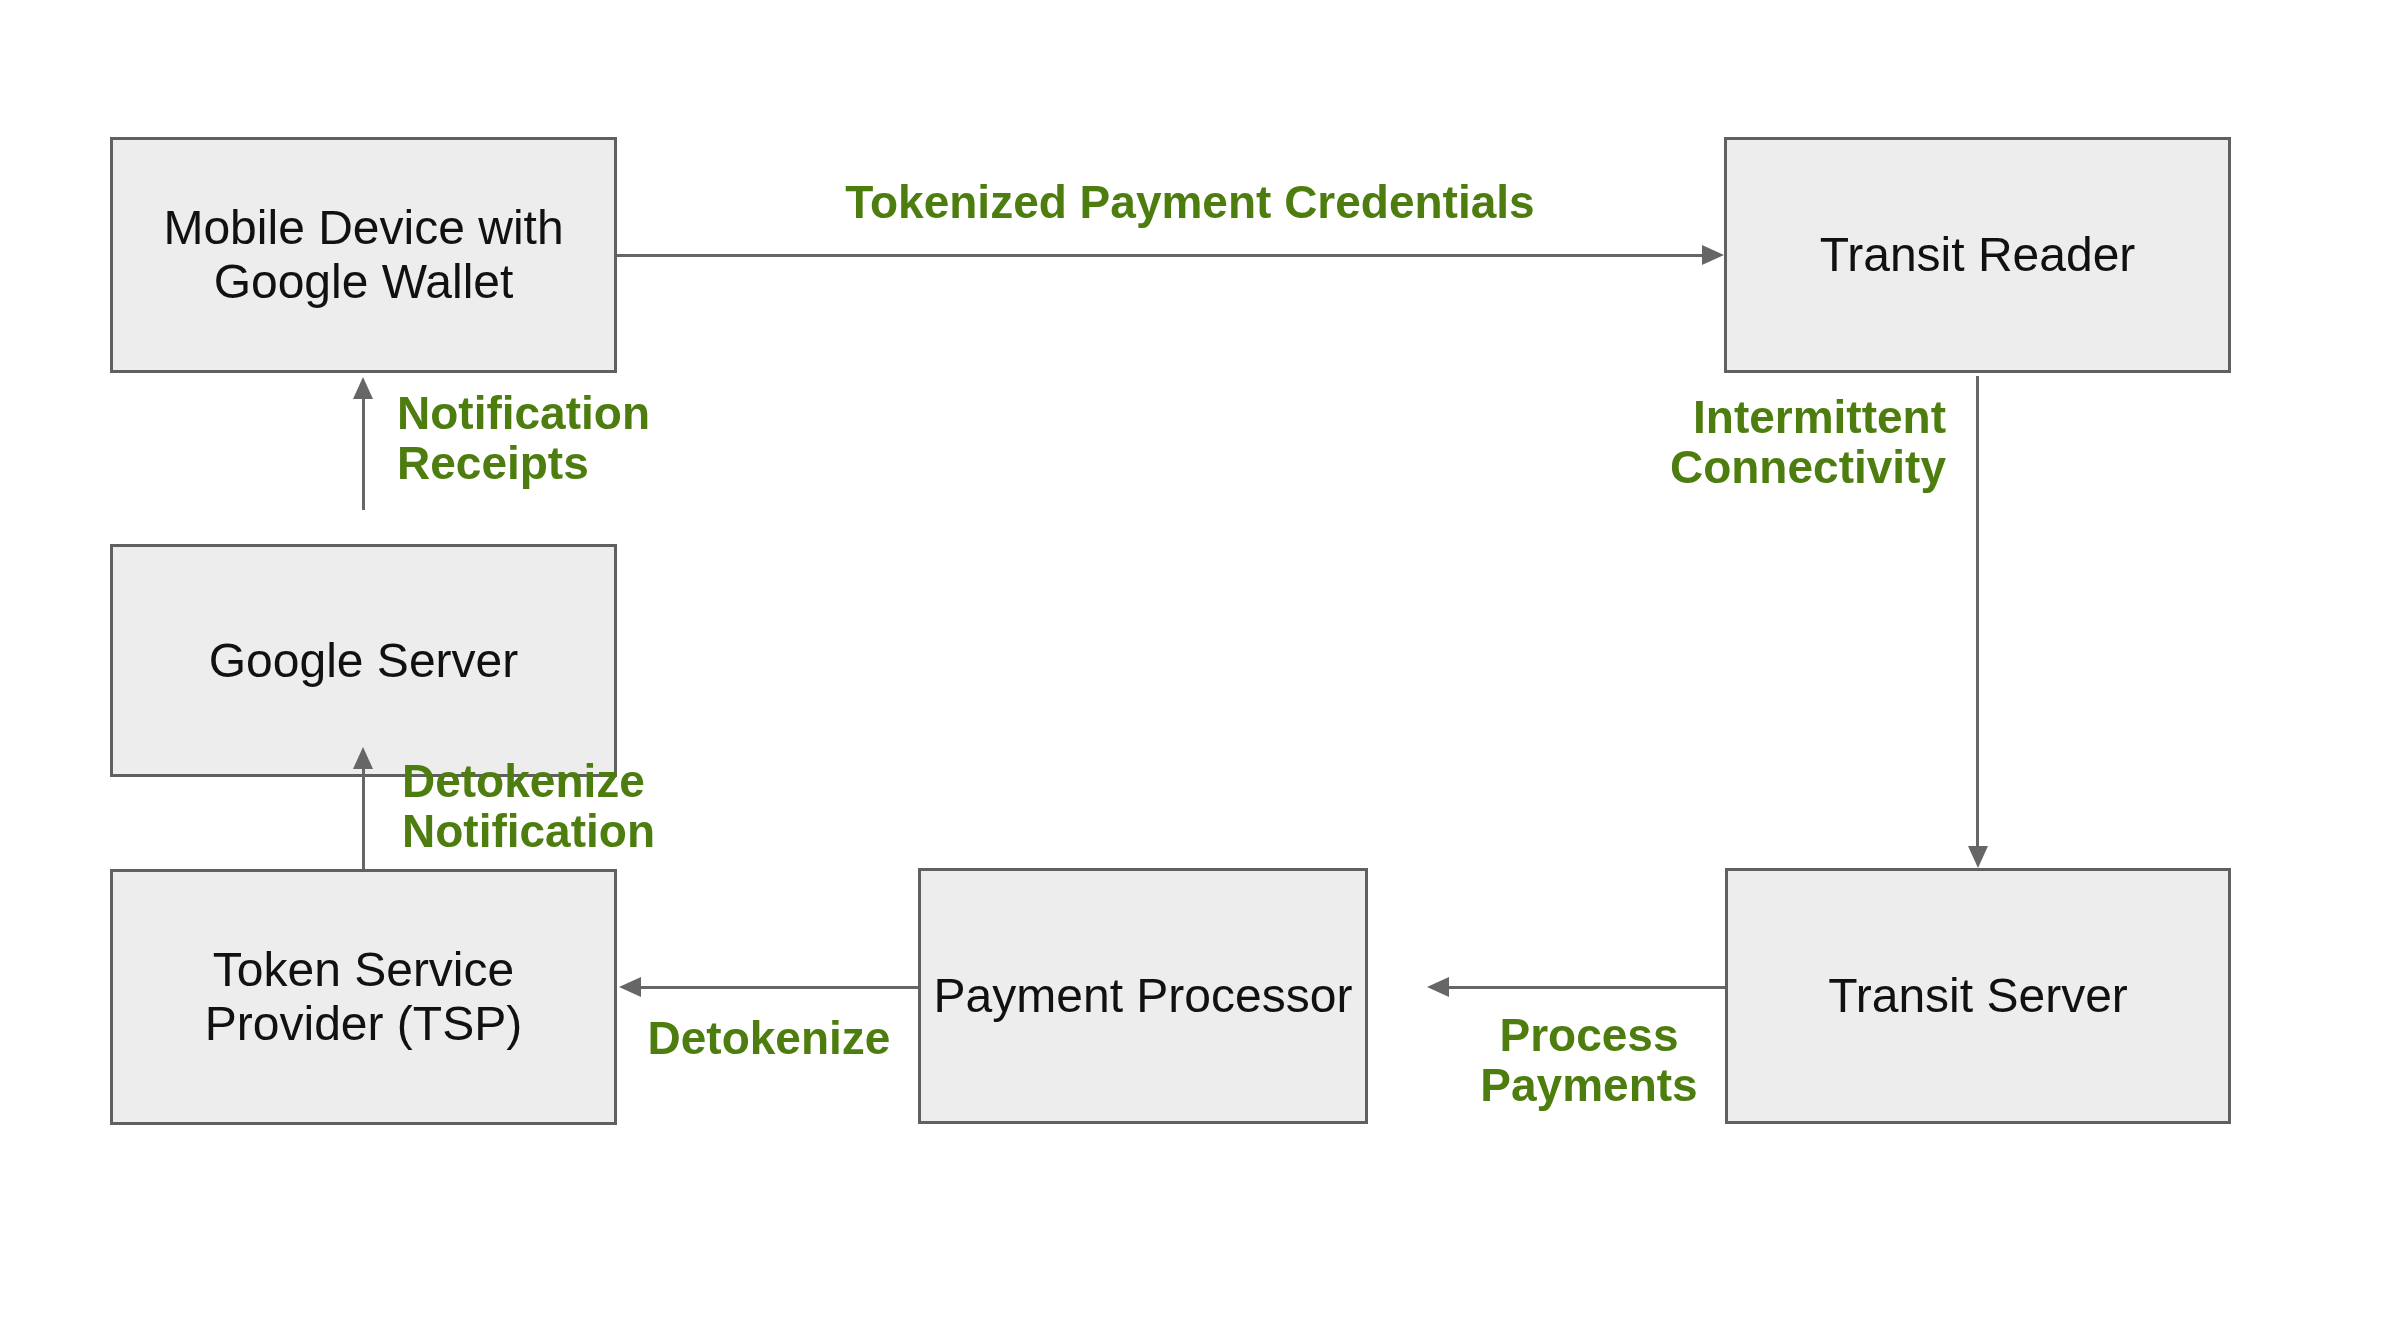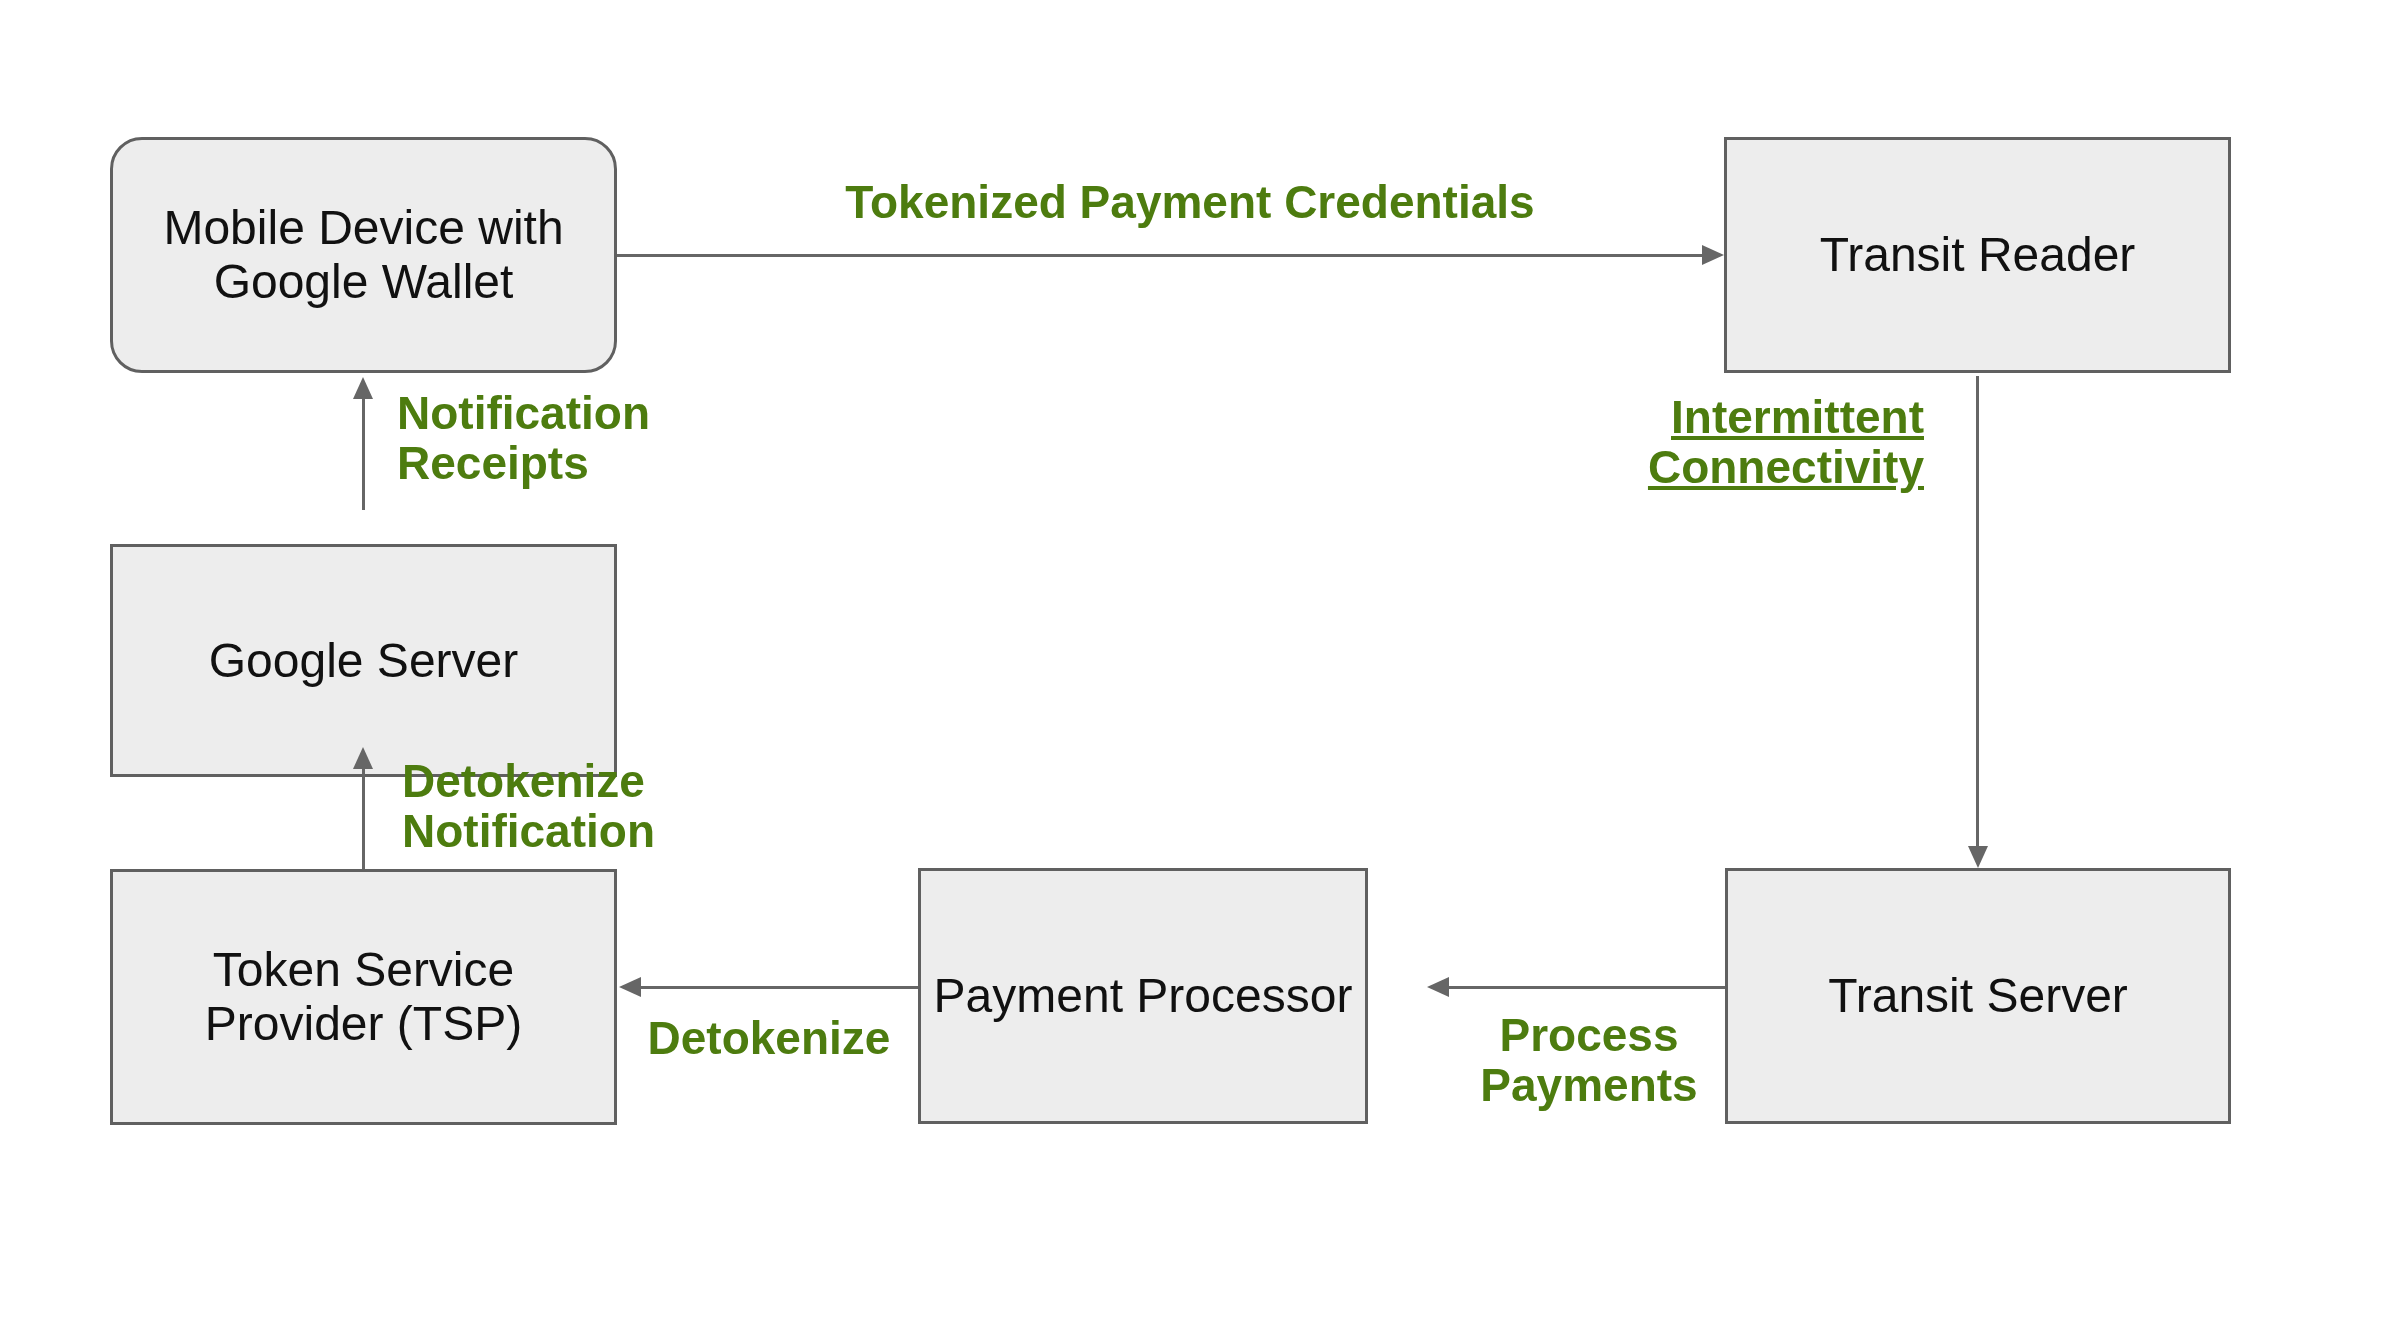--- a/index.html
+++ b/index.html
@@ -38,21 +38,21 @@
   .ah-right{border-top:10px solid transparent;border-bottom:10px solid transparent;border-left:22px solid #666666;}
   .ah-left{border-top:10px solid transparent;border-bottom:10px solid transparent;border-right:22px solid #666666;}
   .ah-up{border-left:10px solid transparent;border-right:10px solid transparent;border-bottom:22px solid #666666;}
   .ah-down{border-left:10px solid transparent;border-right:10px solid transparent;border-top:22px solid #666666;}
 </style>
 </head>
 <body>
 
 <div id="canvas">
 
-  <div class="node" style="left:110px;top:137px;width:507px;height:236px;border-radius:32px;">
+  <div class="node" style="left:110px;top:137px;width:507px;height:236px;">
     <span>Mobile Device with
 Google Wallet</span>
   </div>
 
   <div class="node" style="left:1724px;top:137px;width:507px;height:236px;">
     <span>Transit Reader</span>
   </div>
 
   <div class="node" style="left:110px;top:510px;width:507px;height:233px;margin-top:34px;">
     <span>Google Server</span>
@@ -80,21 +80,21 @@
   <div class="elabel" style="left:397px;top:388px;">Notification
 Receipts</div>
 
   <div class="vline" style="left:362px;top:769px;height:100px;"></div>
   <div class="ah ah-up" style="left:353px;top:747px;"></div>
   <div class="elabel" style="left:402px;top:756px;">Detokenize
 Notification</div>
 
   <div class="vline" style="left:1976px;top:376px;height:470px;"></div>
   <div class="ah ah-down" style="left:1968px;top:846px;"></div>
-  <div class="elabel alignright" style="right:465px;top:392px;text-decoration:underline;">Intermittent
+  <div class="elabel alignright" style="right:443px;top:392px;">Intermittent
 Connectivity</div>
 
   <div class="hline" style="left:1449px;top:986px;width:276px;"></div>
   <div class="ah ah-left" style="left:1427px;top:977px;"></div>
   <div class="elabel center-x" style="left:1589px;top:1010px;">Process
 Payments</div>
 
   <div class="hline" style="left:641px;top:986px;width:277px;"></div>
   <div class="ah ah-left" style="left:619px;top:977px;"></div>
   <div class="elabel center-xy" style="left:769px;top:1038px;">Detokenize</div>

